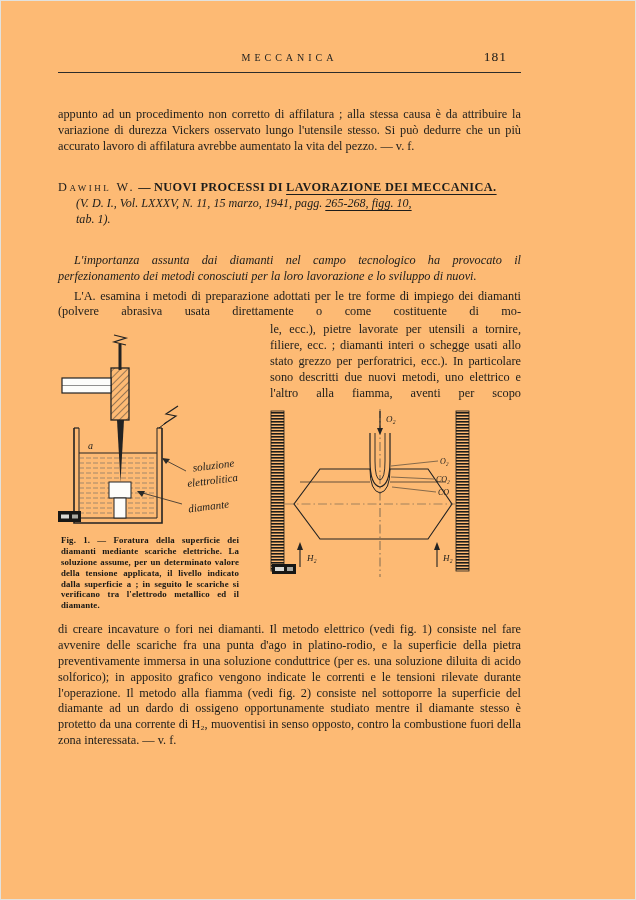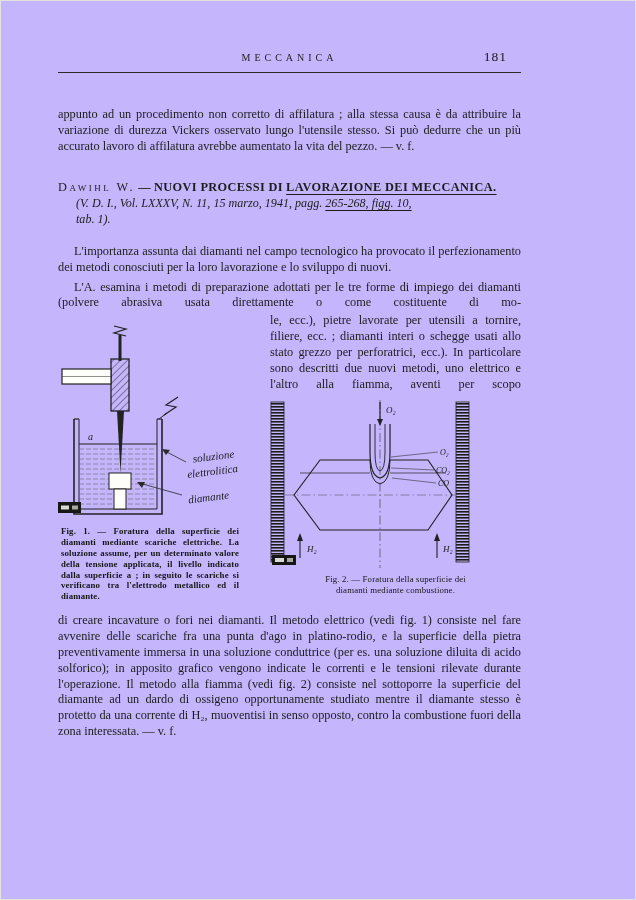--- a/index.html
+++ b/index.html
@@ -1,21 +1,21 @@
 <!DOCTYPE html>
 <html><head>
 <meta charset="utf-8">
 <style>
   * { margin:0; padding:0; box-sizing:border-box; }
   html,body { background:#e9e9e6; }
   .page {
     position:relative;
     width:636px; height:900px;
     margin:0 auto;
-    background:#c4b5fd;
+    background:#fdba74;
     color:#1d1d1b;
     font-family:"Liberation Serif","DejaVu Serif",serif;
     border:1px solid #e2e2de;
     overflow:hidden;
   }
   .content { position:absolute; left:57px; top:0; width:463px; }
 
   .page-header { position:relative; padding-top:46px; text-align:center; }
   .journal-title { font-size:10px; letter-spacing:4px; color:#242422; }
   .page-number { position:absolute; right:14px; top:48px; font-size:13.5px; letter-spacing:1px; color:#1a1a18; }
@@ -29,21 +29,21 @@
   .indent { text-indent:16px; }
   .force-last { text-align-last:justify; }
 
   .article-heading { margin-top:24px; font-size:12.3px; line-height:16px; }
   .author { font-variant:small-caps; letter-spacing:2.5px; }
   .title-bold { font-weight:bold; letter-spacing:.4px; }
   .underlined { text-decoration:underline; text-decoration-thickness:1px; text-underline-offset:3px; }
   .heading-ref { margin-left:18px; font-size:12.1px; line-height:16px; }
   .ref-italic { font-style:italic; }
 
-  .p1 { margin-top:17px; }
+  .p1 { margin-top:26px;font-style:italic; }
   .p2 { margin-top:4px; }
 
   .columns { display:flex; margin-top:2px; }
   .col-left  { width:212px; flex:0 0 212px; }
   .col-right { width:251px; flex:0 0 251px; }
 
   .fig1-svg { display:block; margin:10px 0 0 0; }
   .fig2-svg { display:block; margin:7px 0 0 0; }
 
   .fig-caption {
@@ -222,23 +222,19 @@
           </g>
           <text x="173" y="152" font-size="9" font-style="italic">H₂</text>
 
           <g>
             <rect x="2" y="155" width="24" height="10" fill="#171715"></rect>
             <rect x="5" y="158" width="9" height="4" fill="#d9d9d4"></rect>
             <rect x="17" y="158" width="6" height="4" fill="#a9a9a2"></rect>
           </g>
         </svg>
 
-        <p class="fig-caption fig2-caption">
-          <span>Fig. 2. — Foratura della superficie dei</span><br>
-          <span>diamanti mediante combustione.</span>
-        </p>
       </div>
     </div>
 
     <p class="body-text p3">di creare incavature o fori nei diamanti. Il metodo elettrico (vedi fig. 1) consiste nel fare avvenire delle scariche fra una punta d'ago in platino-rodio, e la superficie della pietra preventivamente immersa in una soluzione conduttrice (per es. una soluzione diluita di acido solforico); in apposito grafico vengono indicate le correnti e le tensioni rilevate durante l'operazione. Il metodo alla fiamma (vedi fig. 2) consiste nel sottoporre la superficie del diamante ad un dardo di ossigeno opportunamente studiato mentre il diamante stesso è protetto da una corrente di H₂, muoventisi in senso opposto, contro la combustione fuori della zona interessata. — v. f.</p>
 
   </div>
 </div>
 
 </body></html>

